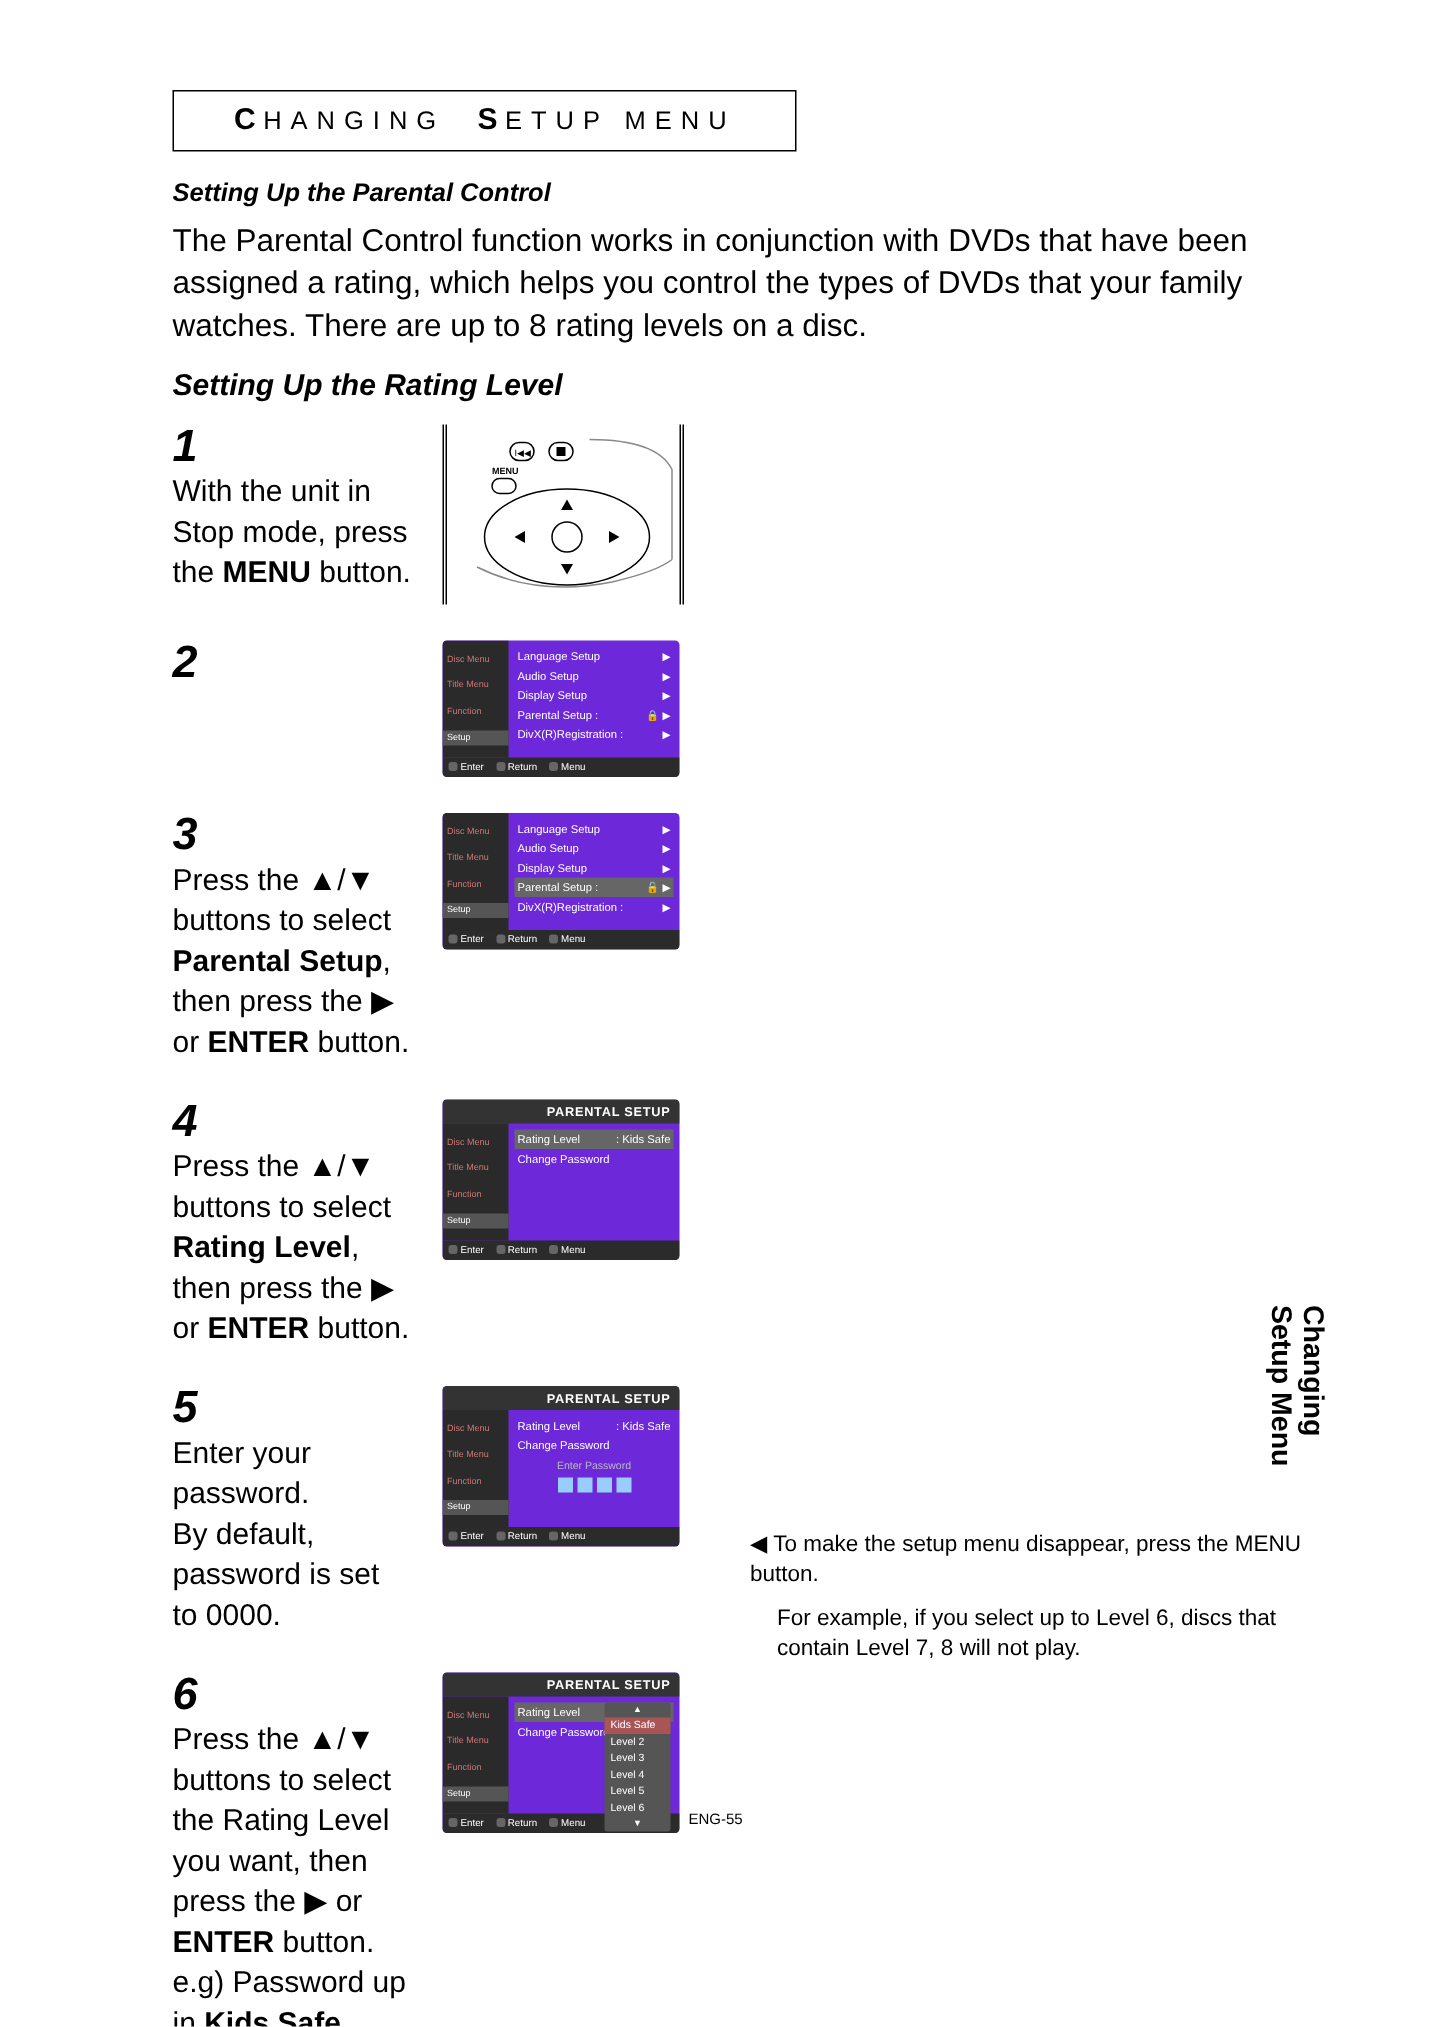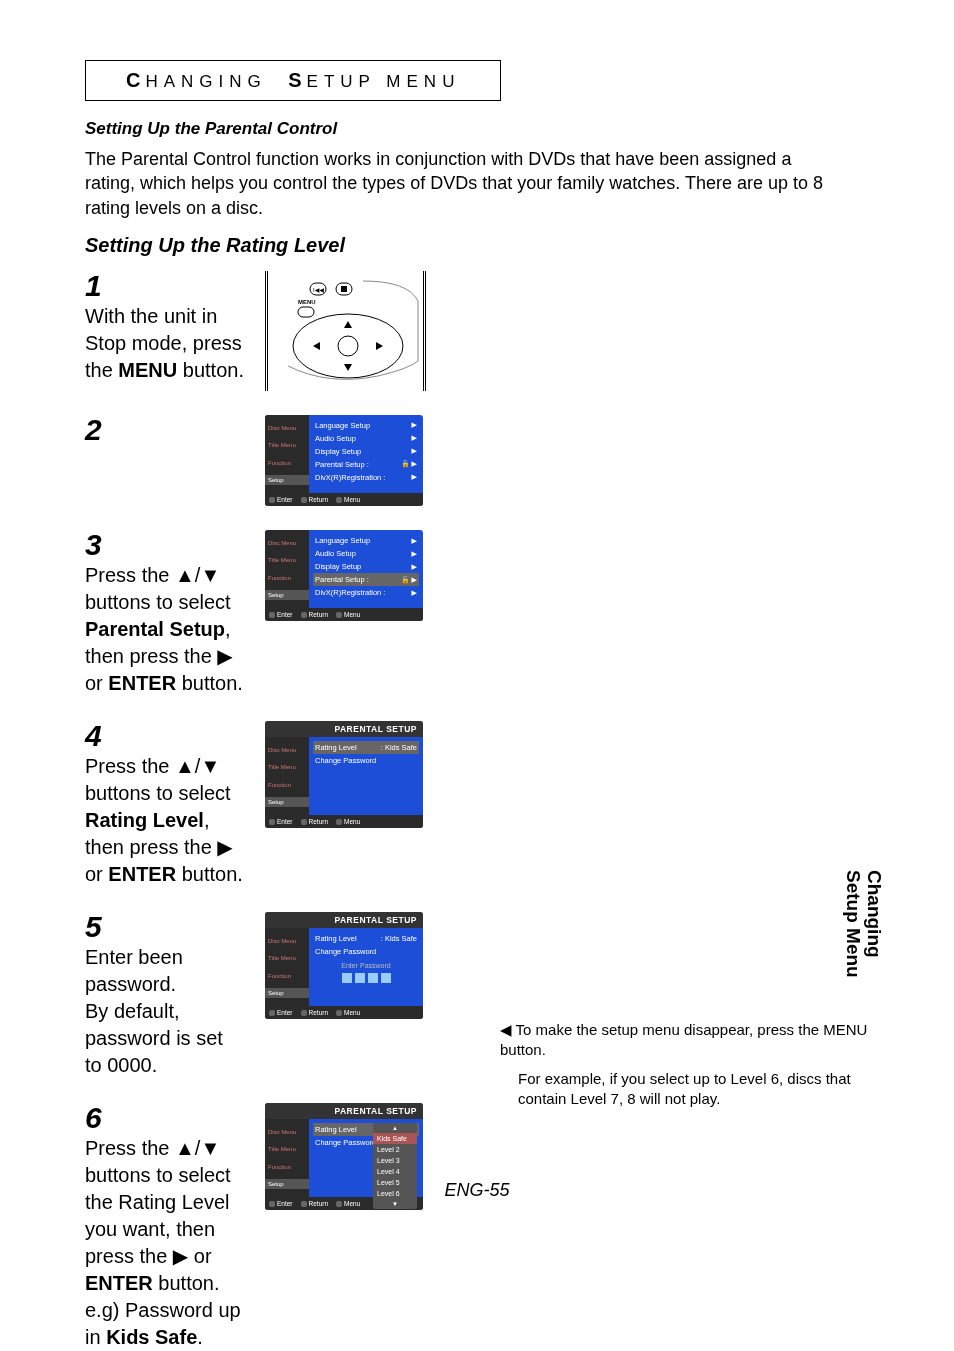--- a/index.html
+++ b/index.html
@@ -1,50 +1,50 @@
 <!DOCTYPE html>
 <html><head>
 <meta charset="utf-8">
 <style>
   html,body{margin:0;padding:0;background:#fff;color:#000;font-family:Arial,Helvetica,sans-serif;}
-  .page{width:954px;height:1351px;position:relative;box-sizing:border-box;padding:60px 60px 40px 85px;}
+  .page{width:954px;height:1351px;position:relative;box-sizing:border-box;padding:60px 60px 40px 115px;}
   .banner-box{border:1px solid #000;display:inline-block;padding:8px 40px;margin-bottom:18px;}
   .banner-box .t{font-size:17px;letter-spacing:6px;}
   .banner-box .t b{font-size:20px;letter-spacing:2px;margin-right:3px;}
   h1{font-size:17px;margin:0 0 8px 0;font-weight:bold;font-style:italic;}
-  .intro{font-size:18px;line-height:1.35;margin-bottom:14px;max-width:760px;}
+  .intro{font-size:21px;line-height:1.35;margin-bottom:14px;max-width:760px;}
   .sub{font-weight:bold;font-size:20px;margin-bottom:14px;font-style:italic;}
   .step{display:flex;gap:20px;margin-bottom:24px;align-items:flex-start;}
   .step-left{width:160px;}
   .stepnum{font-size:30px;font-weight:900;line-height:1;margin-bottom:2px;font-style:italic;}
   .step-left .txt{font-size:20px;line-height:1.35;}
   .step-right{width:160px;}
   .remote-fig{width:155px;height:120px;border-left:3px double #000;border-right:3px double #000;position:relative;}
   .remote-fig svg{width:100%;height:100%;}
-  .osd{width:158px;background:#1d4ed8;color:#fff;border-radius:3px;overflow:hidden;font-size:8px;}
+  .osd{width:158px;background:#6d28d9;color:#fff;border-radius:3px;overflow:hidden;font-size:8px;}
   .osd .title-bar{background:#333;text-align:right;font-size:8.5px;font-weight:bold;padding:3px 6px;letter-spacing:0.5px;}
   .osd .body{display:flex;min-height:78px;}
   .osd .sidebar{width:44px;background:#2a2a2a;display:flex;flex-direction:column;justify-content:space-around;padding:4px 0;}
   .osd .sidebar div{font-size:6px;color:#c77;padding:2px 3px;line-height:1;}
   .osd .sidebar .active{background:#555;color:#fff;}
   .osd .menu{flex:1;padding:4px 4px;}
   .osd .menu .row{display:flex;justify-content:space-between;align-items:center;padding:2px 2px;font-size:7.5px;}
   .osd .menu .row.hl{background:#666;}
   .osd .menu .arrow{font-size:7px;}
   .osd .footer{background:#2b2b2b;font-size:6.5px;padding:3px 4px;display:flex;gap:8px;}
   .osd .footer span::before{content:"";display:inline-block;width:6px;height:6px;background:#666;border-radius:2px;margin-right:2px;vertical-align:middle;}
   .pw-boxes{display:flex;gap:3px;justify-content:center;margin:4px 0;}
   .pw-boxes div{width:10px;height:10px;background:#9cf;}
   .dropdown{position:absolute;right:6px;top:20px;background:#555;border-radius:2px;font-size:7px;width:44px;}
   .dropdown div{padding:2px 4px;}
   .dropdown .dd-hl{background:#a55;color:#fff;}
   .side-tab{position:absolute;right:70px;top:870px;writing-mode:vertical-rl;text-orientation:mixed;font-weight:bold;font-size:19px;line-height:1.1;}
   .note{position:absolute;left:500px;top:1020px;width:370px;font-size:15px;line-height:1.35;}
   .note .tri{display:inline-block;transform:scaleX(-1);margin-right:4px;}
-  .pagenum{position:absolute;left:0;right:0;bottom:150px;text-align:center;font-size:18px;font-style:italic;}
+  .pagenum{position:absolute;left:0;right:0;bottom:132px;text-align:center;font-size:10px;}
   .enter-pw-label{font-size:7px;color:#bbb;text-align:center;padding-top:4px;}
 </style>
 </head>
 <body>
 
 <div class="page">
 
   <div class="banner-box">
     <span class="t"><b>C</b><span>HANGING</span>&nbsp;&nbsp;<b>S</b><span>ETUP MENU</span></span>
   </div>
@@ -214,21 +214,21 @@
           </div>
       </div>
     </div>
   </div>
 
   
   <div class="step">
     <div class="step-left">
       <div class="stepnum">5</div>
       <div class="txt">
-        <span>Enter been password.</span><br>
+        <span>Enter your password.</span><br>
         <span>By default, password is set to 0000.</span>
       </div>
     </div>
     <div class="step-right">
       <div class="osd">
         <div class="title-bar">PARENTAL SETUP</div>
         <div class="body">
           <div class="sidebar">
             <div>Disc Menu</div>
             <div>Title Menu</div>

